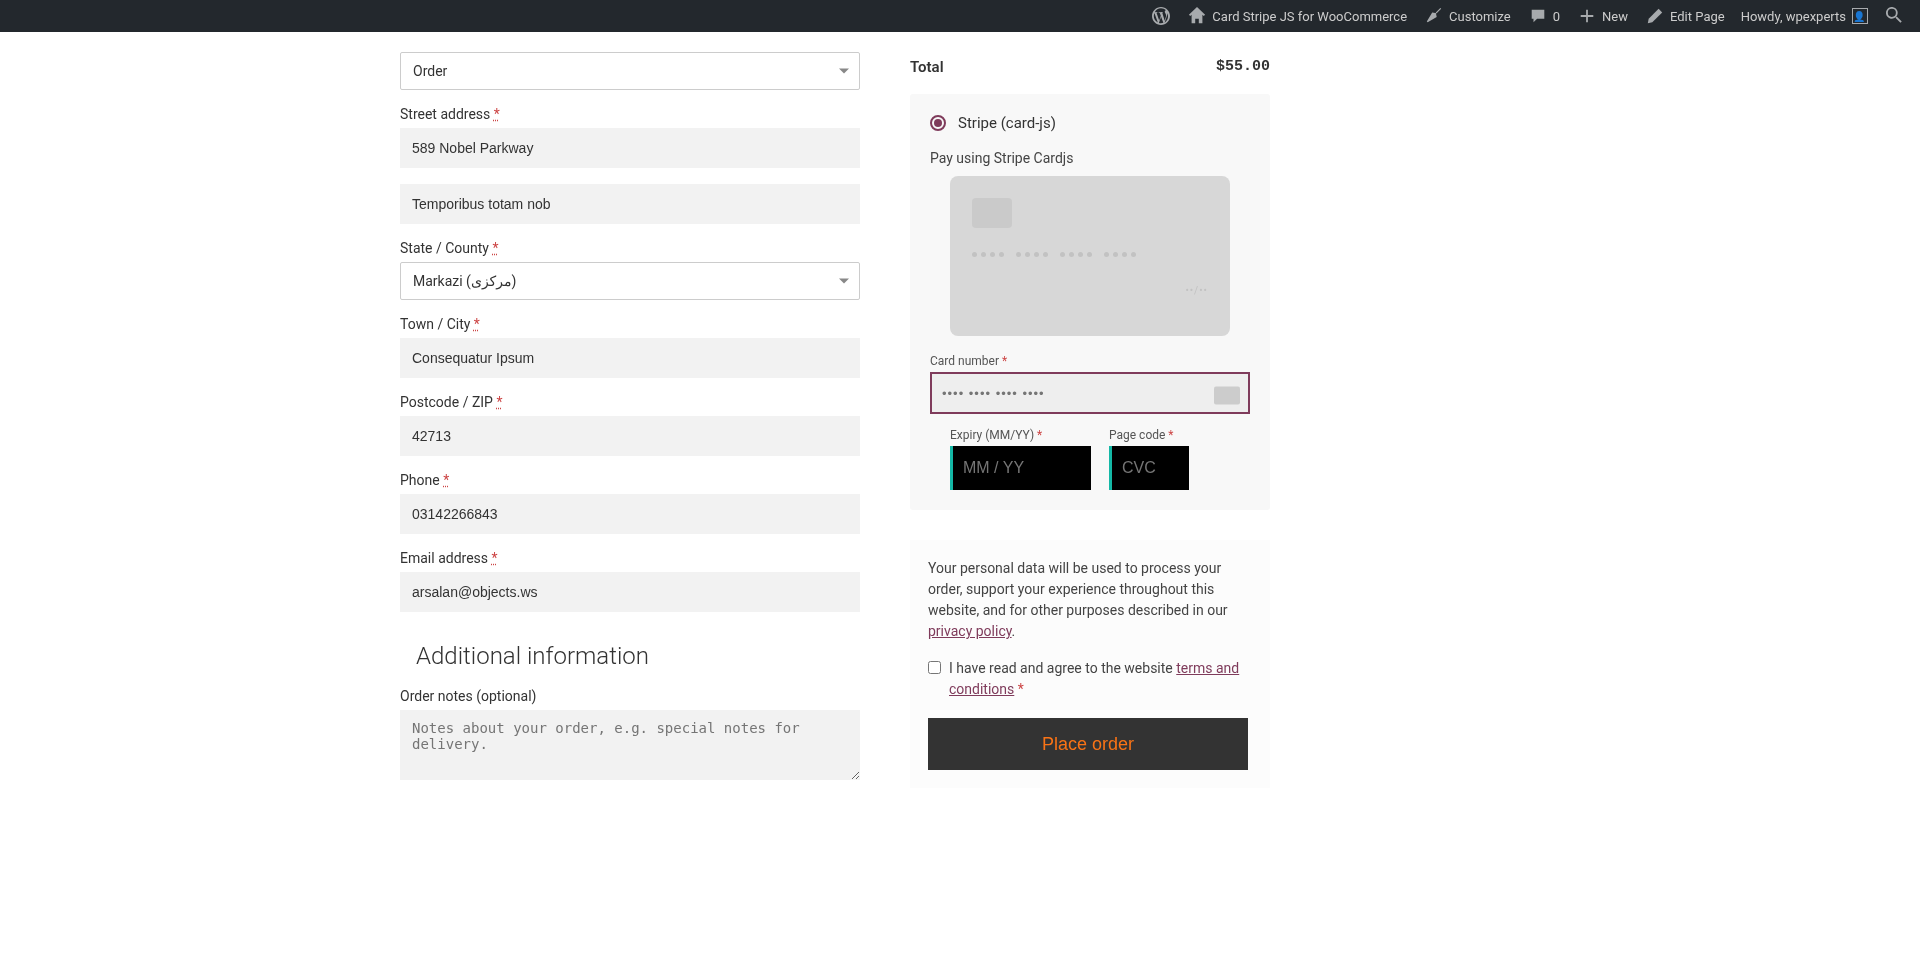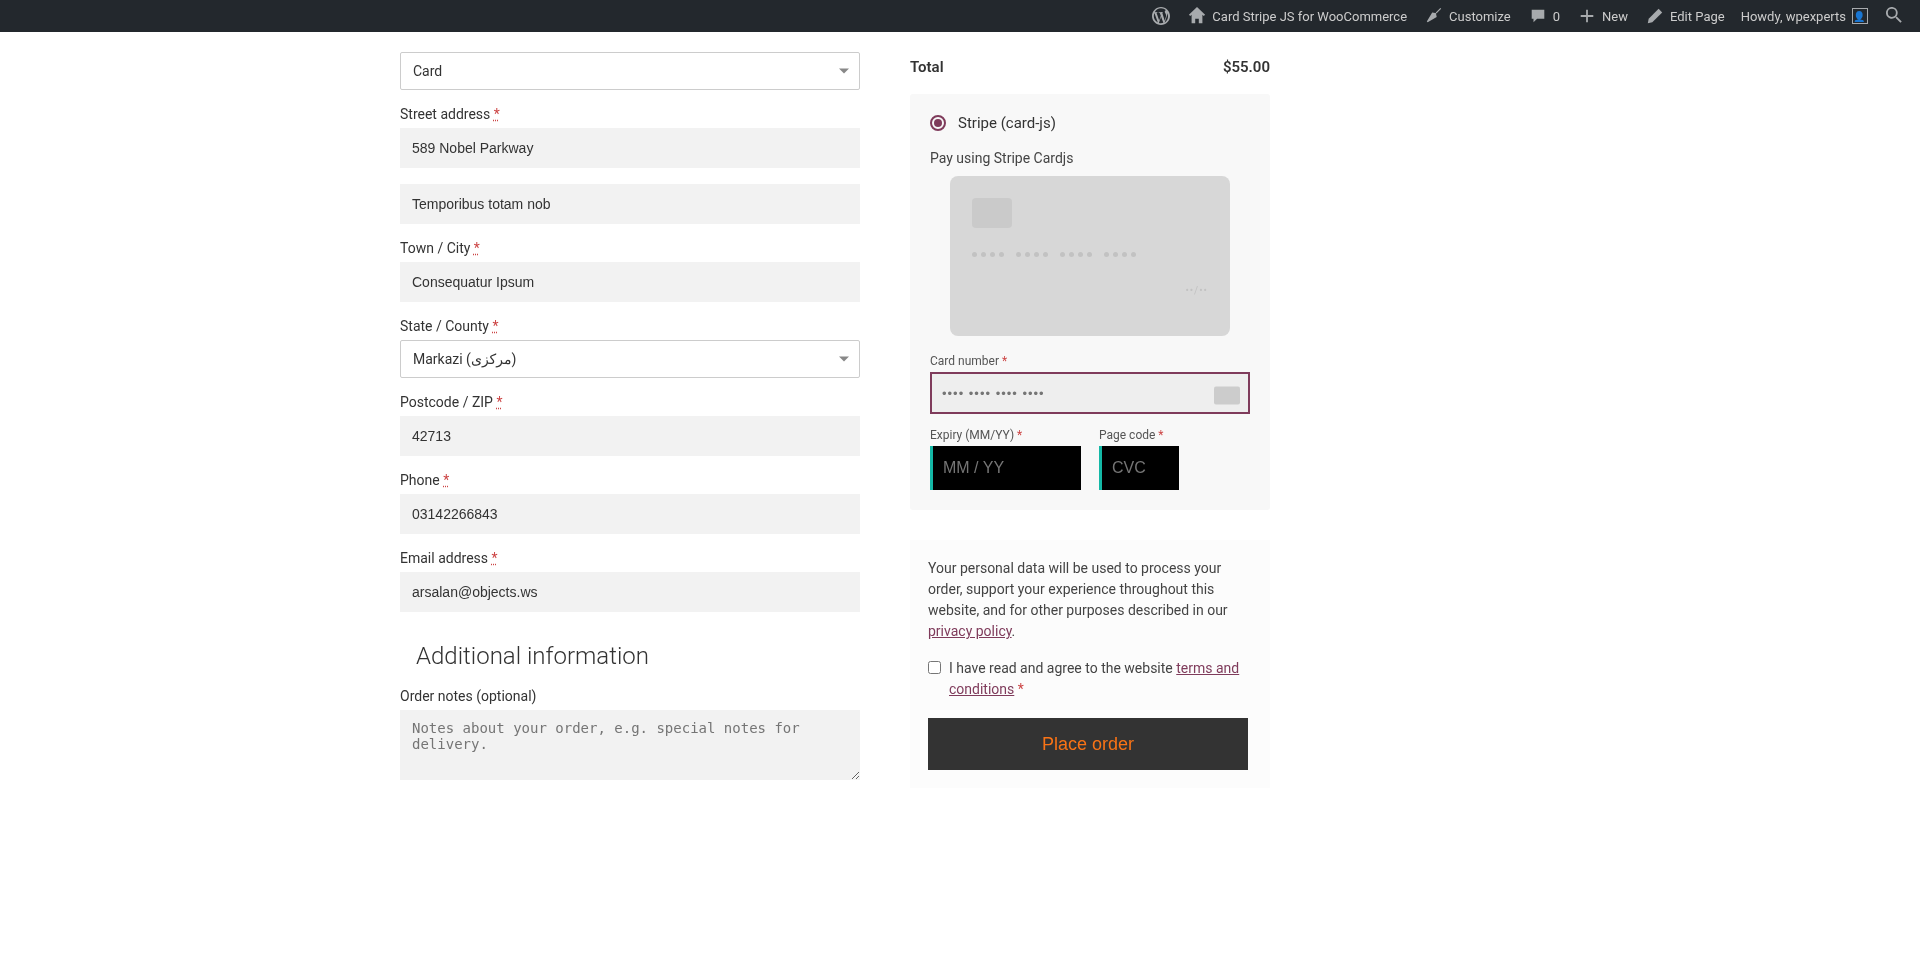--- a/index.html
+++ b/index.html
@@ -26,21 +26,21 @@
     .form-textarea { width: 100%; height: 70px; padding: 10px 12px; border: none; background: #f2f2f2; font-size: 14px; resize: vertical; }
     .form-select { width: 100%; height: 38px; padding: 6px 30px 6px 12px; border: 1px solid #ccc; background: #fff; border-radius: 2px; font-size: 14px; position: relative; display: flex; align-items: center; cursor: pointer; }
     .form-select::after { content: ""; position: absolute; right: 10px; top: 50%; border: 5px solid transparent; border-top-color: #888; transform: translateY(-25%); }
     
     
     .section-heading { font-size: 24px; font-weight: 300; color: #333; margin: 30px 16px 18px; }
     
     
     .totals-row { display: flex; justify-content: space-between; padding: 6px 0 18px; font-size: 15px; }
     .totals-label { font-weight: 600; }
-    .totals-value { font-weight: 600; }
+    .totals-value { font-weight: 600; font-family: Liberation Mono, monospace; }
     
     .payment-box { background: #f8f8f8; border-radius: 3px; padding: 20px; margin-bottom: 30px; }
     .payment-radio-row { display: flex; align-items: center; gap: 12px; margin-bottom: 18px; }
     .radio-outer { width: 16px; height: 16px; border-radius: 50%; border: 2px solid #7f3b5b; display: flex; align-items: center; justify-content: center; }
     .radio-inner { width: 8px; height: 8px; border-radius: 50%; background: #7f3b5b; }
     .payment-method-label { font-size: 15px; color: #333; }
     .payment-description { font-size: 14px; color: #444; margin-bottom: 10px; }
     
     .card-preview { background: #d7d7d7; border-radius: 8px; height: 160px; margin: 0 auto 18px; width: 280px; padding: 22px; position: relative; }
     .card-chip { width: 40px; height: 30px; background: #cacaca; border-radius: 4px; margin-bottom: 24px; }
@@ -48,21 +48,21 @@
     .dot-group { display: flex; gap: 4px; }
     .dot { width: 5px; height: 5px; background: #c2c2c2; border-radius: 50%; }
     .card-lower { display: flex; justify-content: flex-end; flex-direction: column; align-items: flex-end; gap: 4px; }
     .card-mmyy { font-size: 10px; color: #c2c2c2; letter-spacing: 1px; }
     
     .card-field-label { font-size: 12px; color: #555; margin-bottom: 4px; display: block; }
     .card-field-label .req { color: #c44; }
     .card-number-input { width: 100%; height: 42px; border: 2px solid #7f3b5b; background: #eee; padding: 0 45px 0 10px; font-size: 13px; letter-spacing: 1px; position: relative; margin-bottom: 14px; }
     .card-number-wrap { position: relative; }
     .card-brand-icon { position: absolute; right: 10px; top: 50%; transform: translateY(-75%); width: 26px; height: 18px; background: #ccc; border-radius: 2px; }
-    .card-row-two { display: flex; gap: 18px; }
+    .card-row-two { display: flex; gap: 18px; margin-left: 20px; }
     .card-col { flex: 1; }
     .card-sub-input { width: 100%; height: 44px; border: none; border-left: 3px solid #14b8a6; background: #000000; padding: 0 10px; font-size: 16px; color: #888; }
     .cvc-input { width: 80px; }
     
     .privacy-box { background: #fcfcfc; padding: 18px; font-size: 14px; color: #444; line-height: 1.5; }
     .privacy-link { color: #7f3b5b; text-decoration: underline; }
     .terms-row { display: flex; align-items: flex-start; gap: 8px; margin: 16px 0 18px; font-size: 14px; }
     .terms-check { margin-top: 3px; }
     
     .place-order-btn { width: 320px; height: 52px; background: #333; color: #f97316; border: none; font-size: 18px; font-weight: 500; cursor: pointer; display: block; }
@@ -119,42 +119,42 @@
         </svg>
     </div>
   </div>
 </div>
 
 <div class="page-wrapper">
 
   <div class="col-left">
     <div class="form-row">
       <div class="form-select">
-        <span>Card</span>
+        <span>Order</span>
       </div>
     </div>
 
     <div class="form-row">
       <label class="form-label"><span>Street address</span> <span class="required">*</span></label>
       <input class="form-input" value="589 Nobel Parkway" style="">
     </div>
     <div class="form-row">
       <input class="form-input" value="Temporibus totam nob" style="">
-    </div>
-
-    <div class="form-row">
-      <label class="form-label"><span>Town / City</span> <span class="required">*</span></label>
-      <input class="form-input" value="Consequatur Ipsum" style="">
     </div>
 
     <div class="form-row">
       <label class="form-label"><span>State / County</span> <span class="required">*</span></label>
       <div class="form-select">
         <span>Markazi (مرکزی)</span>
       </div>
+    </div>
+
+    <div class="form-row">
+      <label class="form-label"><span>Town / City</span> <span class="required">*</span></label>
+      <input class="form-input" value="Consequatur Ipsum" style="">
     </div>
 
     <div class="form-row">
       <label class="form-label"><span>Postcode / ZIP</span> <span class="required">*</span></label>
       <input class="form-input" value="42713" style="">
     </div>
 
     <div class="form-row">
       <label class="form-label"><span>Phone</span> <span class="required">*</span></label>
       <input class="form-input" value="03142266843" style="">

